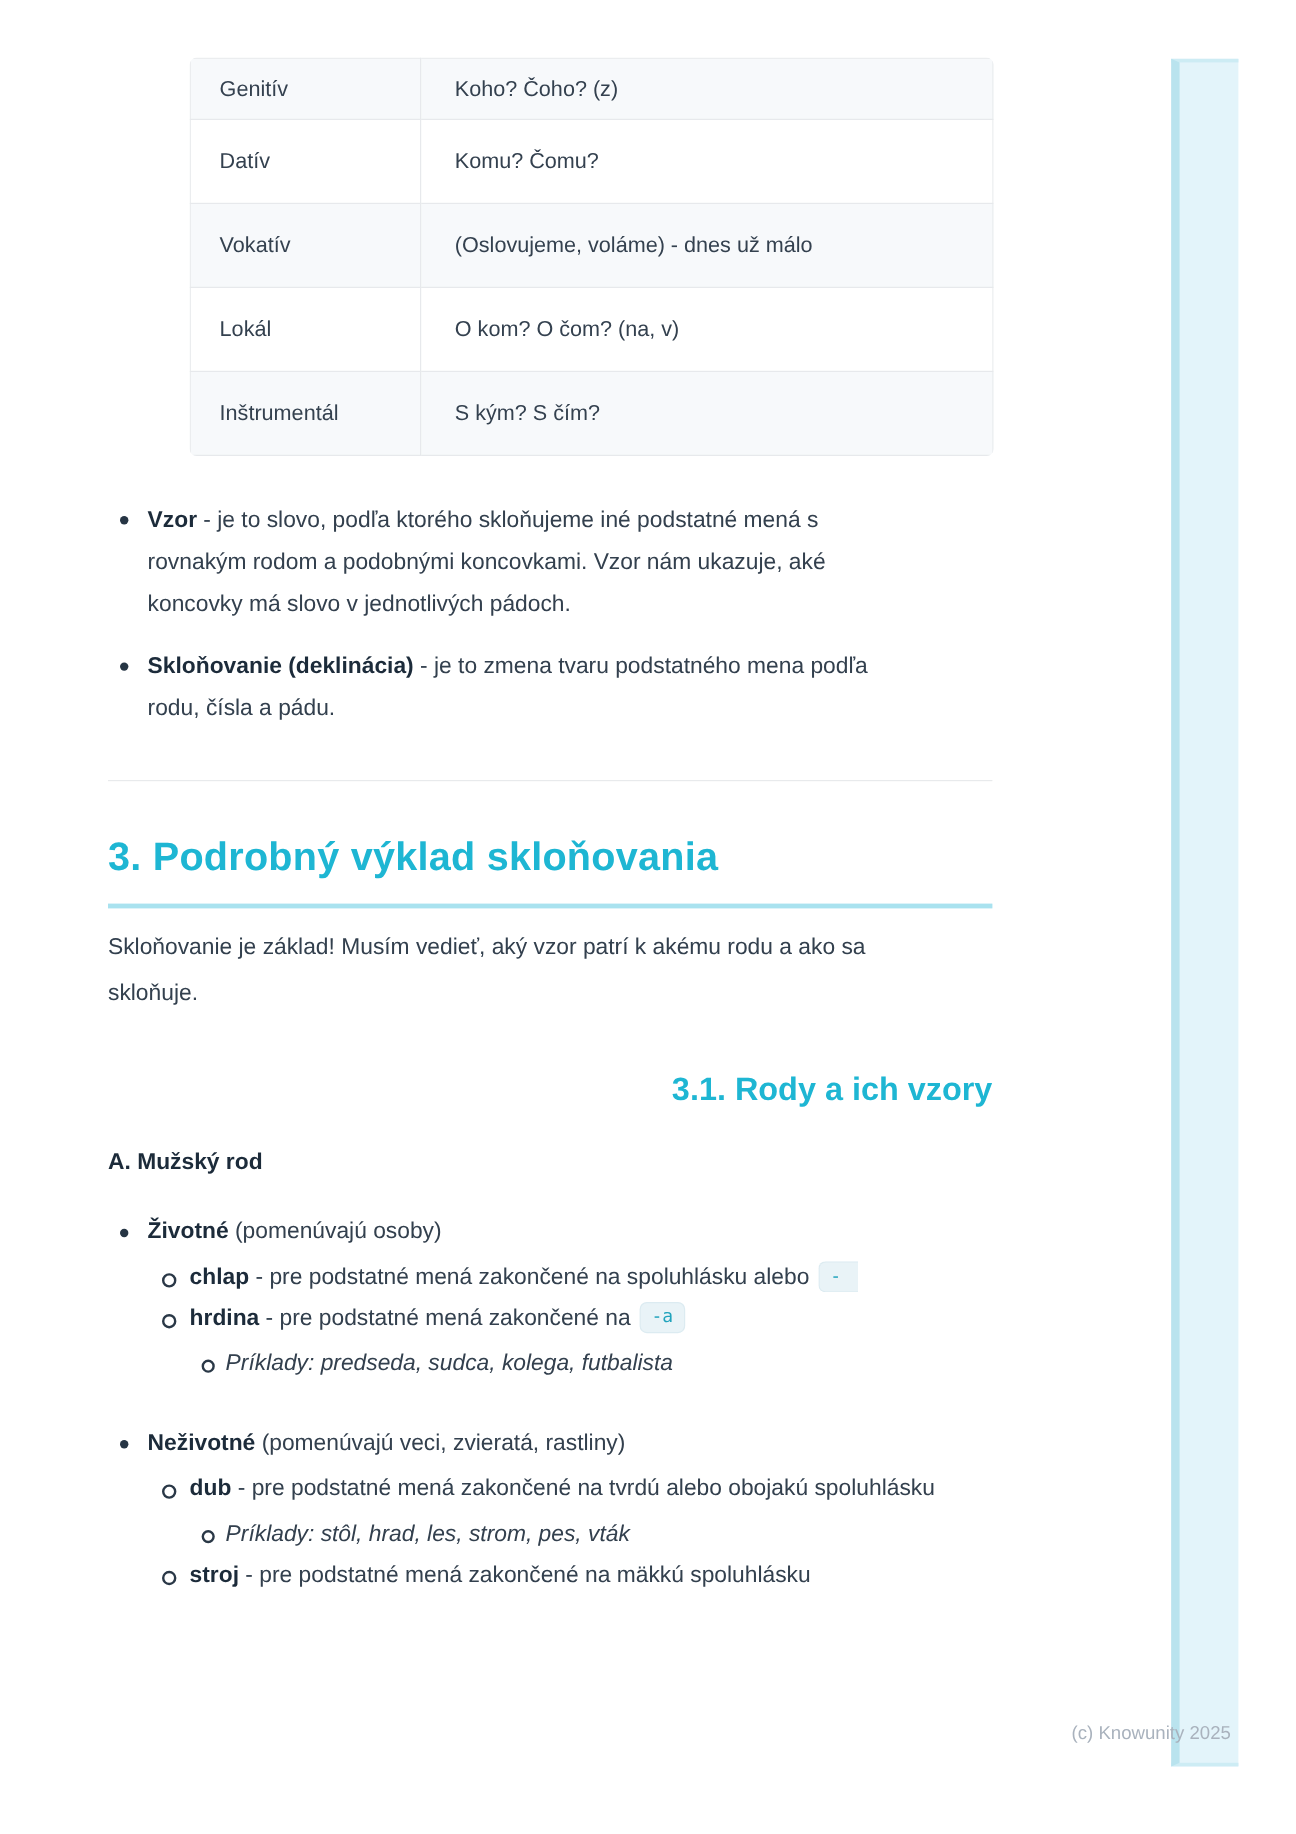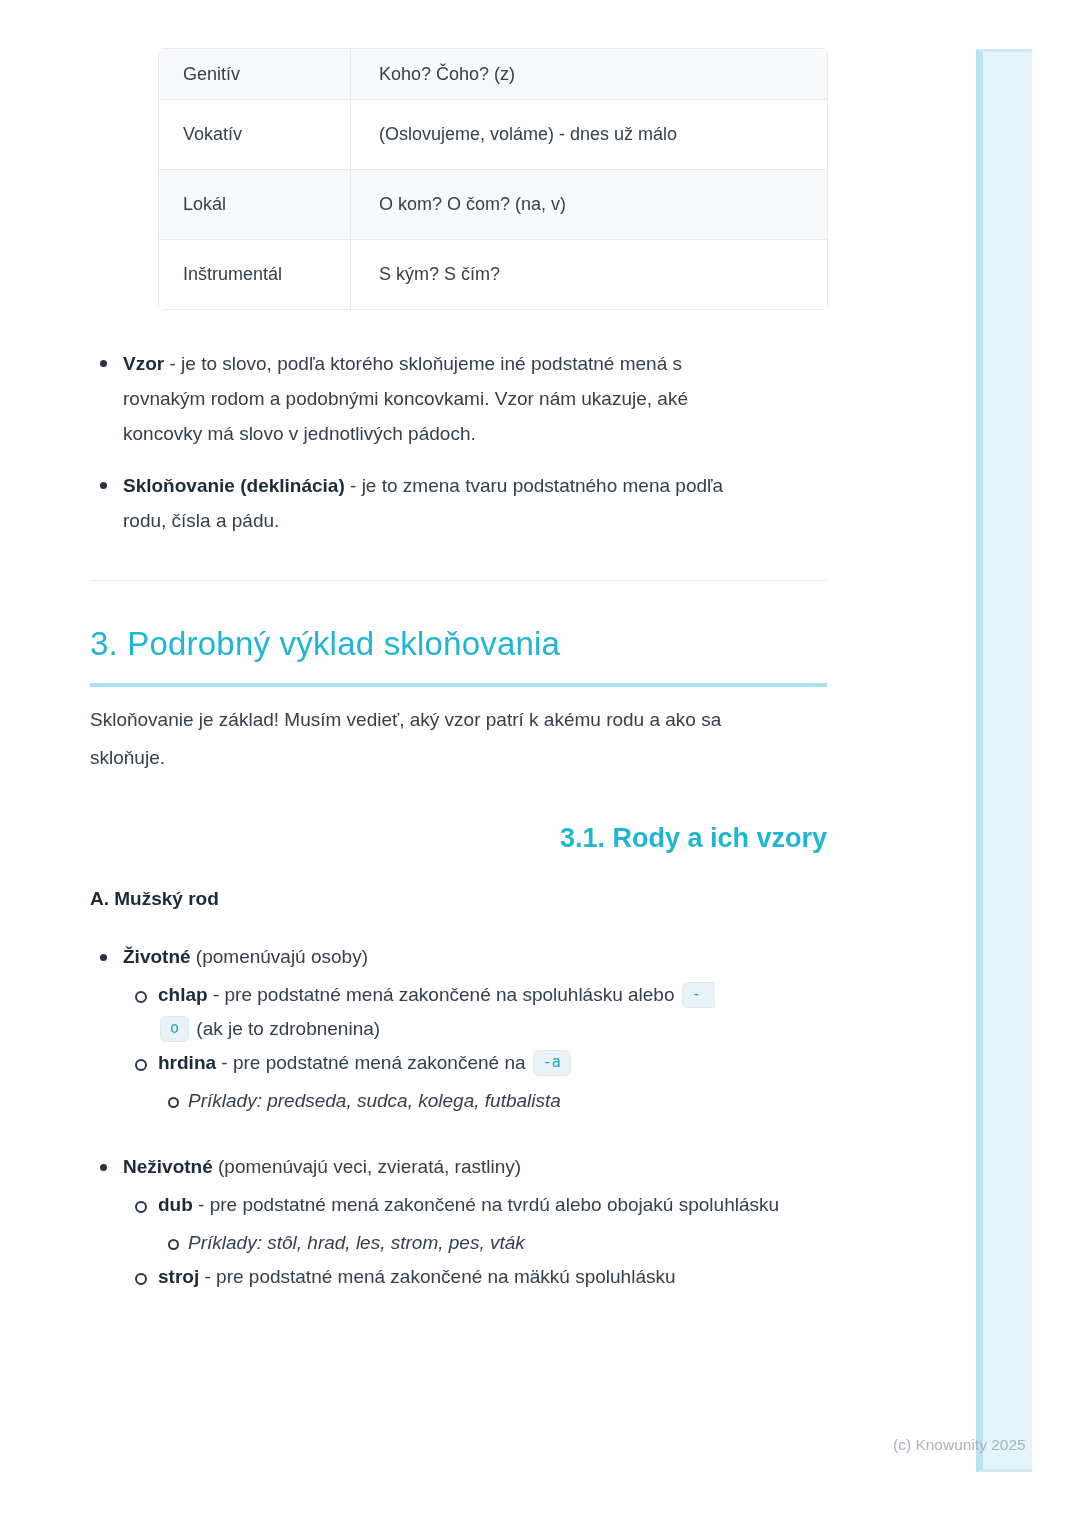--- a/index.html
+++ b/index.html
@@ -74,21 +74,21 @@
   
   .divider {
     margin-top:42px;
     border:none;
     border-top:1px solid #e8eaec;
     width:737px;
   }
   h2.section-title {
     margin-top:44px;
     font-size:33px;
-    font-weight:normal;
+    font-weight:bold;
     color:#1eb6d3;
     letter-spacing:0.2px;
     padding-bottom:20px;
     border-bottom:4px solid #a9e2ef;
     width:737px;
   }
   p.intro {
     margin-top:14px;
     font-size:19px;
     line-height:38px;
@@ -177,20 +177,24 @@
   <div class="content">
 
     <div class="table-wrap">
       <table class="declension">
         <tbody>
           <tr>
             <td class="case-cell">Genitív</td>
             <td class="quest-cell">Koho? Čoho? (z)</td>
           </tr>
           <tr>
+            <td class="case-cell">Datív</td>
+            <td class="quest-cell">Komu? Čomu?</td>
+          </tr>
+          <tr>
             <td class="case-cell">Vokatív</td>
             <td class="quest-cell">(Oslovujeme, voláme) - dnes už málo</td>
           </tr>
           <tr>
             <td class="case-cell">Lokál</td>
             <td class="quest-cell">O kom? O čom? (na, v)</td>
           </tr>
           <tr>
             <td class="case-cell">Inštrumentál</td>
             <td class="quest-cell">S kým? S čím?</td>
@@ -226,24 +230,20 @@
         <b>Životné</b>
         <span>(pomenúvajú osoby)</span>
         <ul class="l2">
 
           <li>
             <div>
               <b>chlap</b>
               <span>- pre podstatné mená zakončené na spoluhlásku alebo</span>
               <span class="code-badge badge-cut-right">-</span>
             </div>
-            <div class="desc-line2">
-              <span class="code-badge">o</span>
-              <span>(ak je to zdrobnenina)</span>
-            </div>
           </li>
 
           <li>
             <div>
               <b>hrdina</b>
               <span>- pre podstatné mená zakončené na</span>
               <span class="code-badge">-a</span>
             </div>
             <ul class="l3">
               <li>Príklady: predseda, sudca, kolega, futbalista</li>

